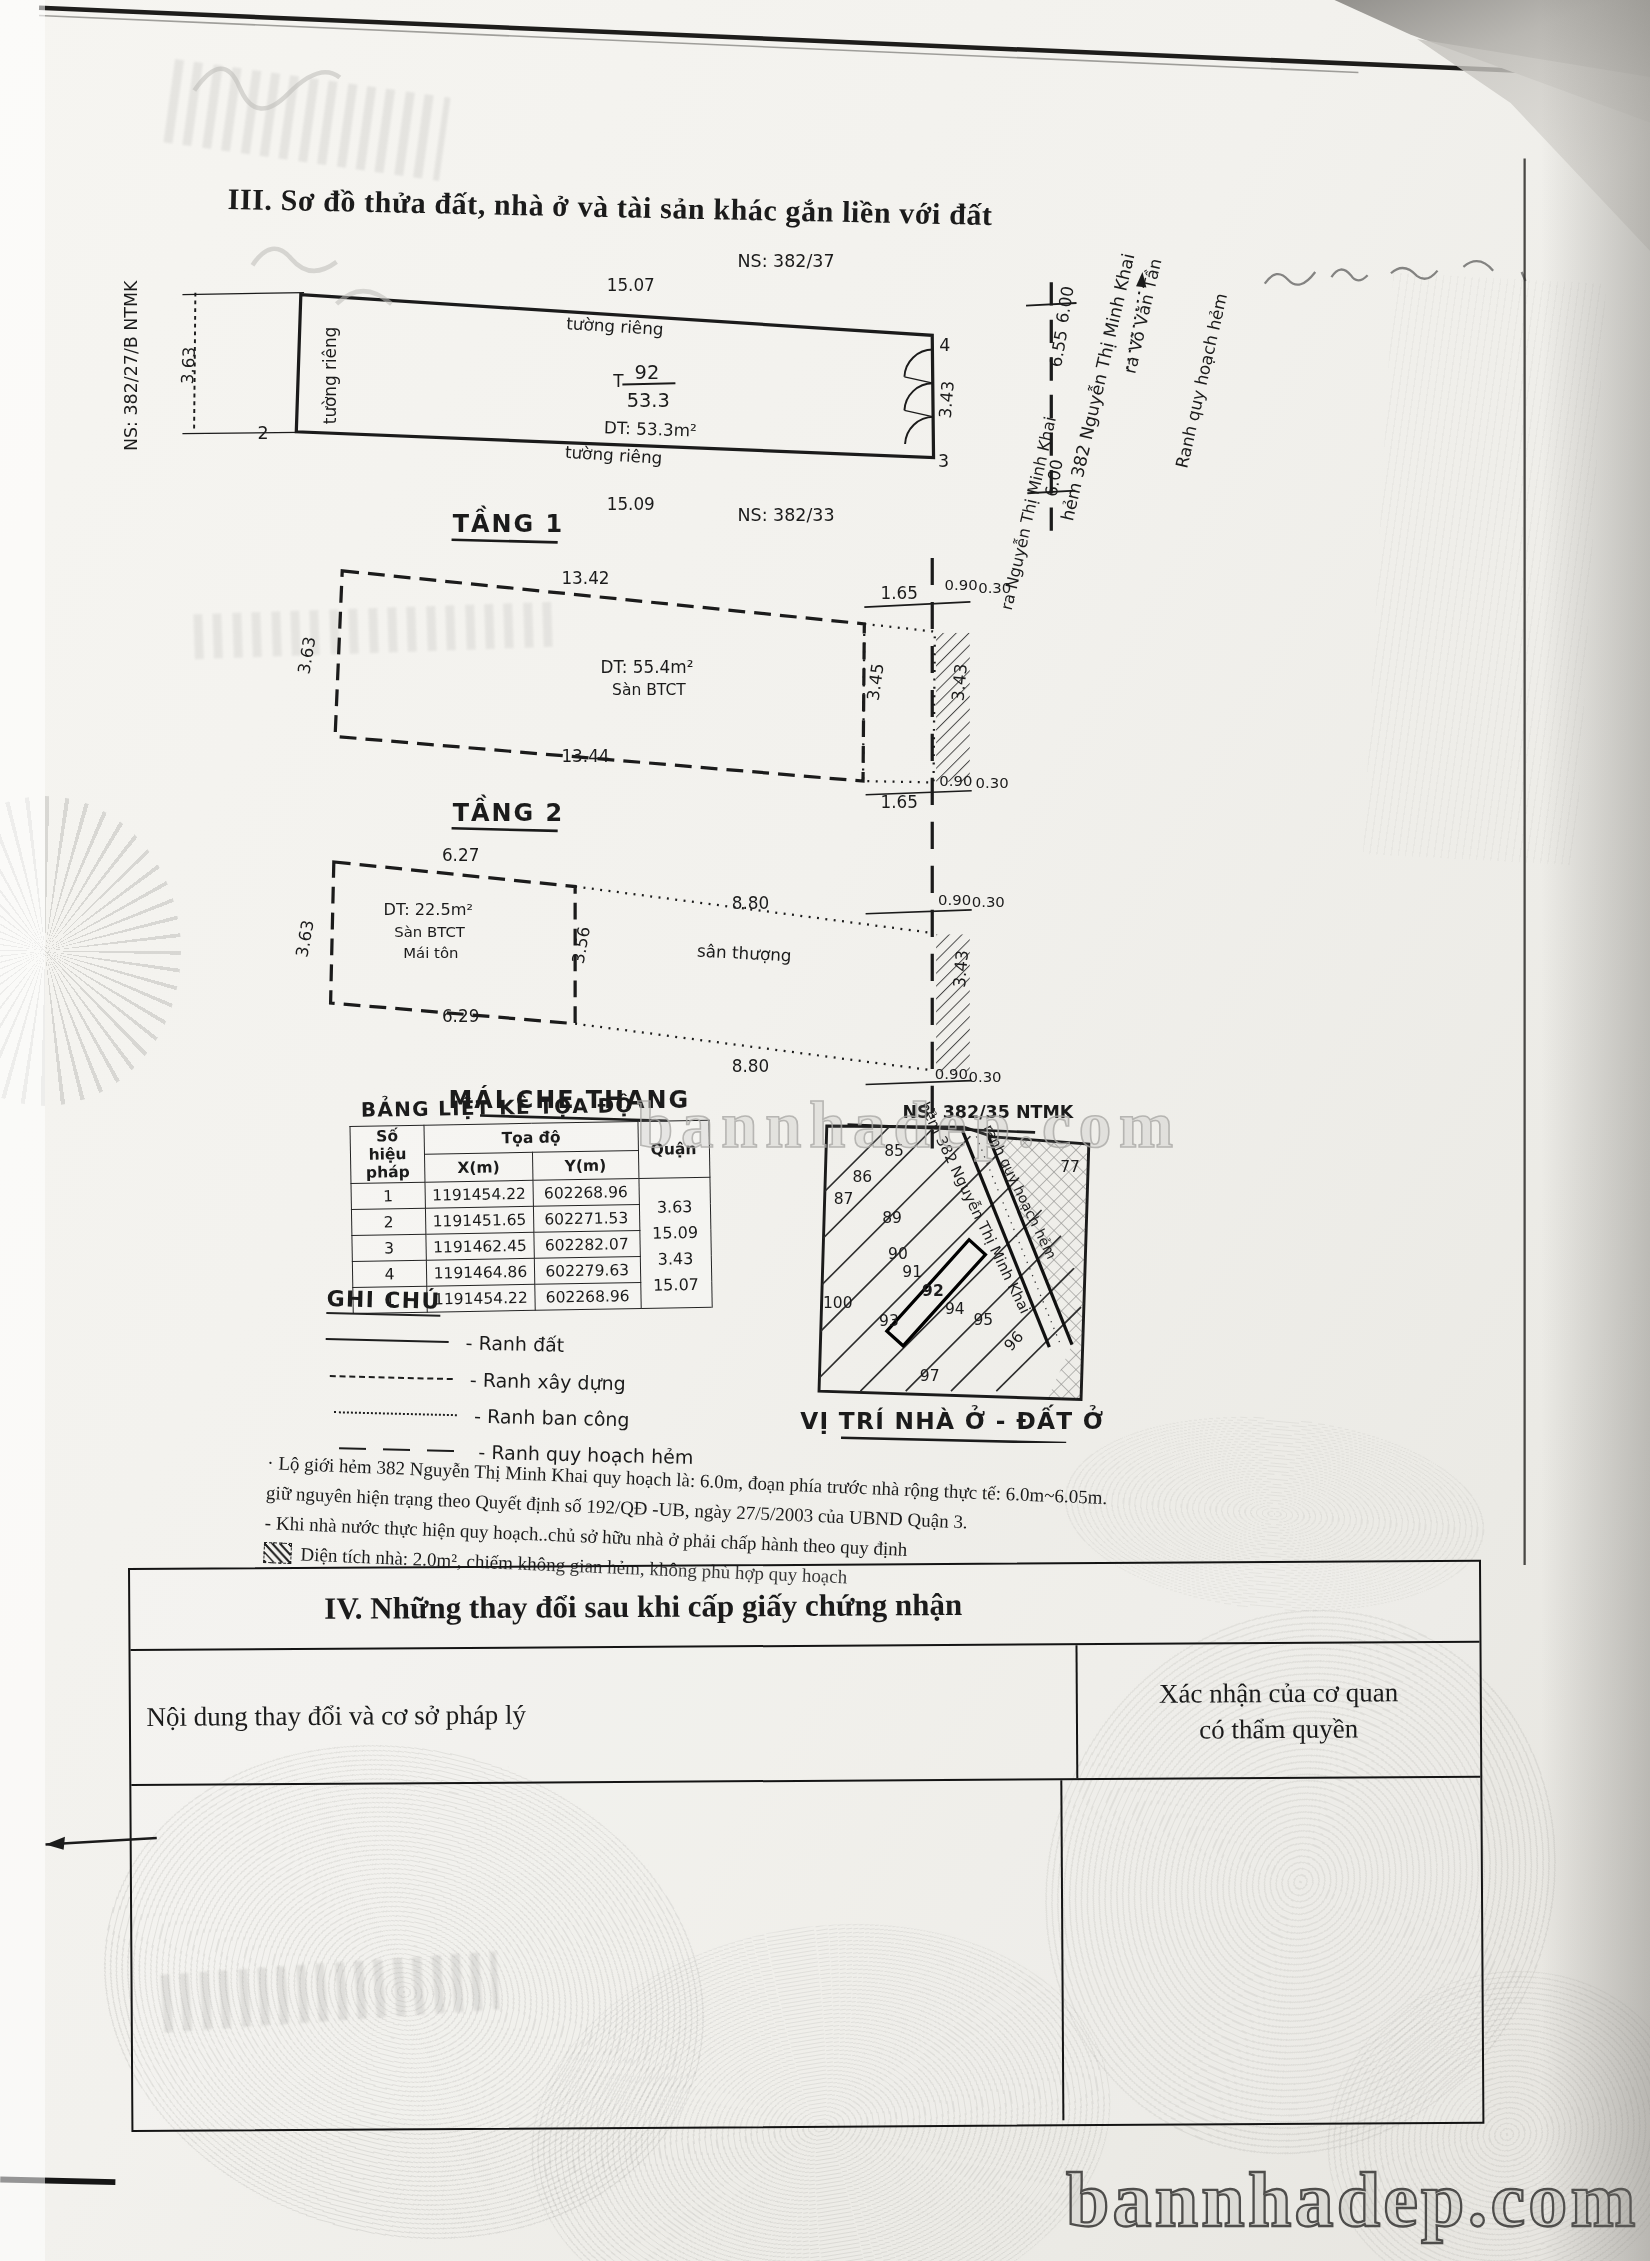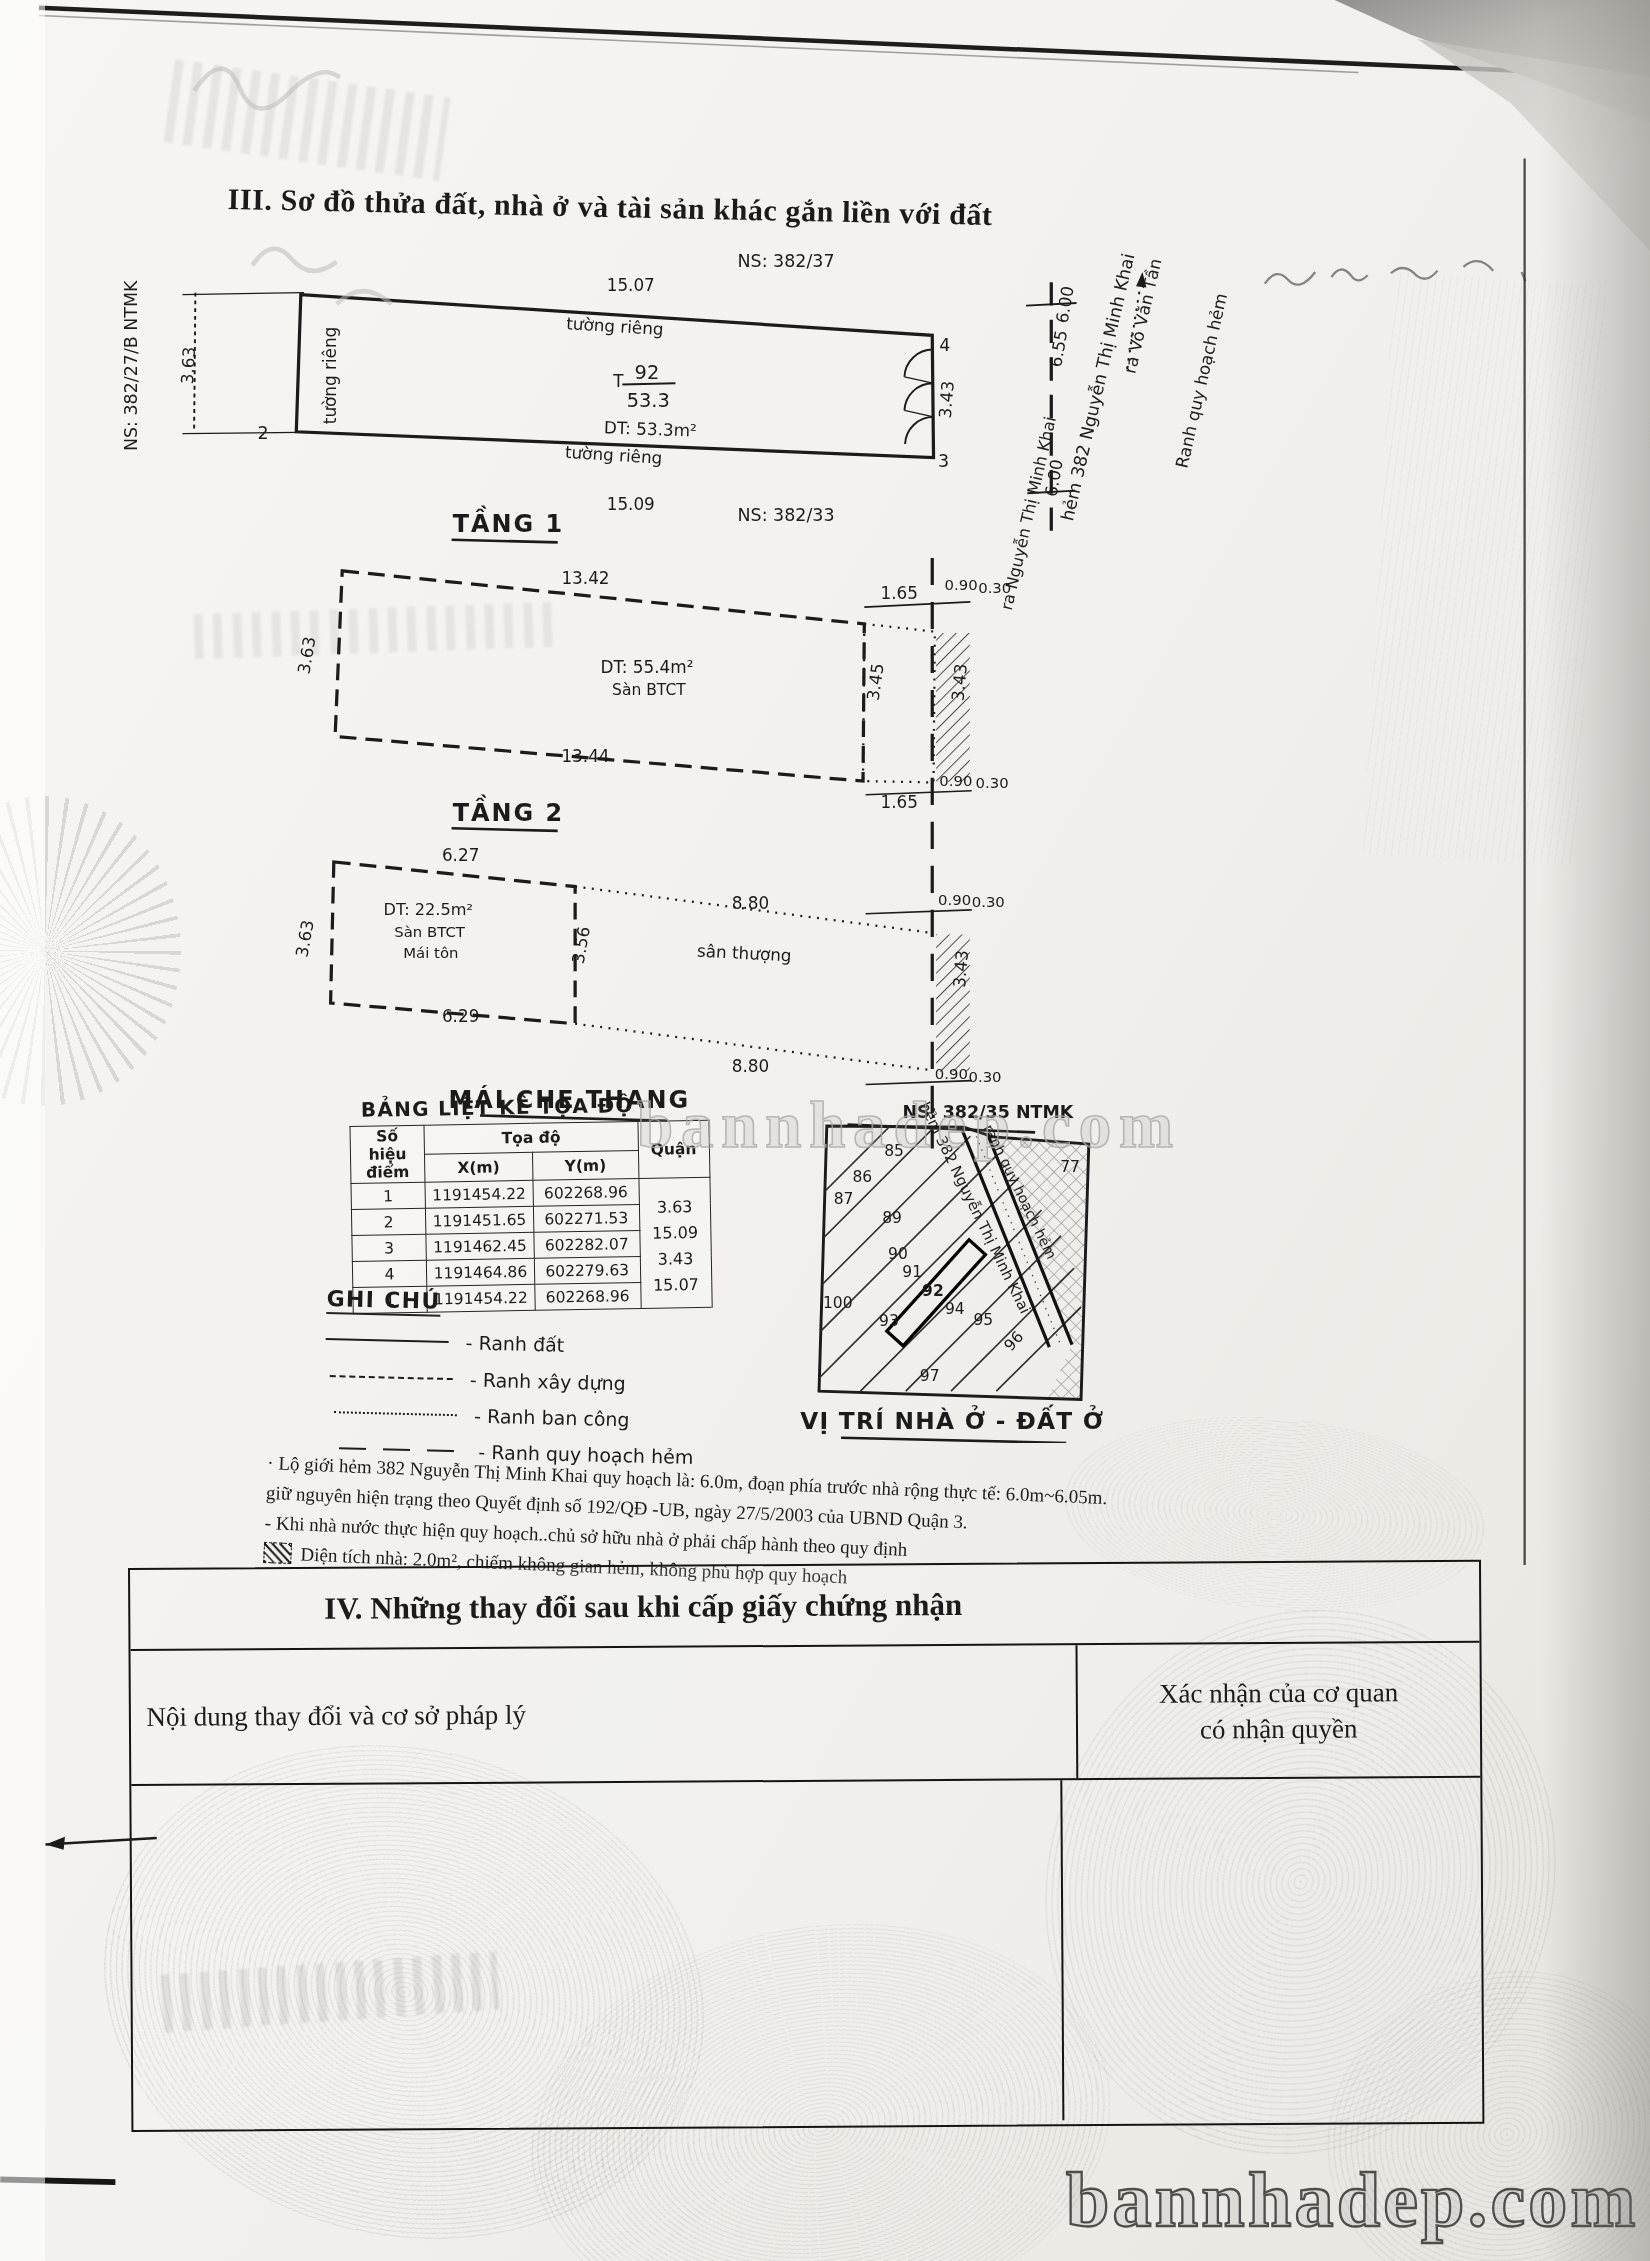--- a/index.html
+++ b/index.html
@@ -275,21 +275,21 @@
     <path d="M2262,412 q24,-20 46,6"></path>
     <path d="M2352,420 l6,14"></path>
   </g>
 </svg>
 
 <div class="abs coordwrap">
   <div class="ttl sans">BẢNG LIỆT KÊ TỌA ĐỘ</div>
   <table class="coord">
     <thead>
       <tr>
-        <th rowspan="2" style="width:60px;">Số hiệu điểm</th>
+        <th rowspan="2" style="width:60px;">Số hiệu pháp</th>
         <th colspan="2">Tọa độ</th>
         <th rowspan="2" style="width:57px;">Quận</th>
       </tr>
       <tr>
         <th style="width:85px;">X(m)</th>
         <th style="width:92px;">Y(m)</th>
       </tr>
     </thead>
     <tbody>
       <tr>
@@ -354,21 +354,21 @@
     <span class="hatchbox"></span><span>Diện tích nhà: 2.0m², chiếm không gian hẻm, không phù hợp quy hoạch</span>
   </div>
 </div>
 
 <div class="abs ser sec4">
   <div class="head">IV. Những thay đổi sau khi cấp giấy chứng nhận</div>
   <div class="cols">
     <div class="l">Nội dung thay đổi và cơ sở pháp lý</div>
     <div class="r">
       <div>Xác nhận của cơ quan</div>
-      <div>có nhận quyền</div>
+      <div>có thẩm quyền</div>
     </div>
   </div>
   <div class="bodyrow">
     <div class="l"></div>
     <div class="r"></div>
   </div>
 </div>
 
 <div class="wm mid noint">bannhadep.com</div>
 <div class="wm bottom noint">bannhadep.com</div>

